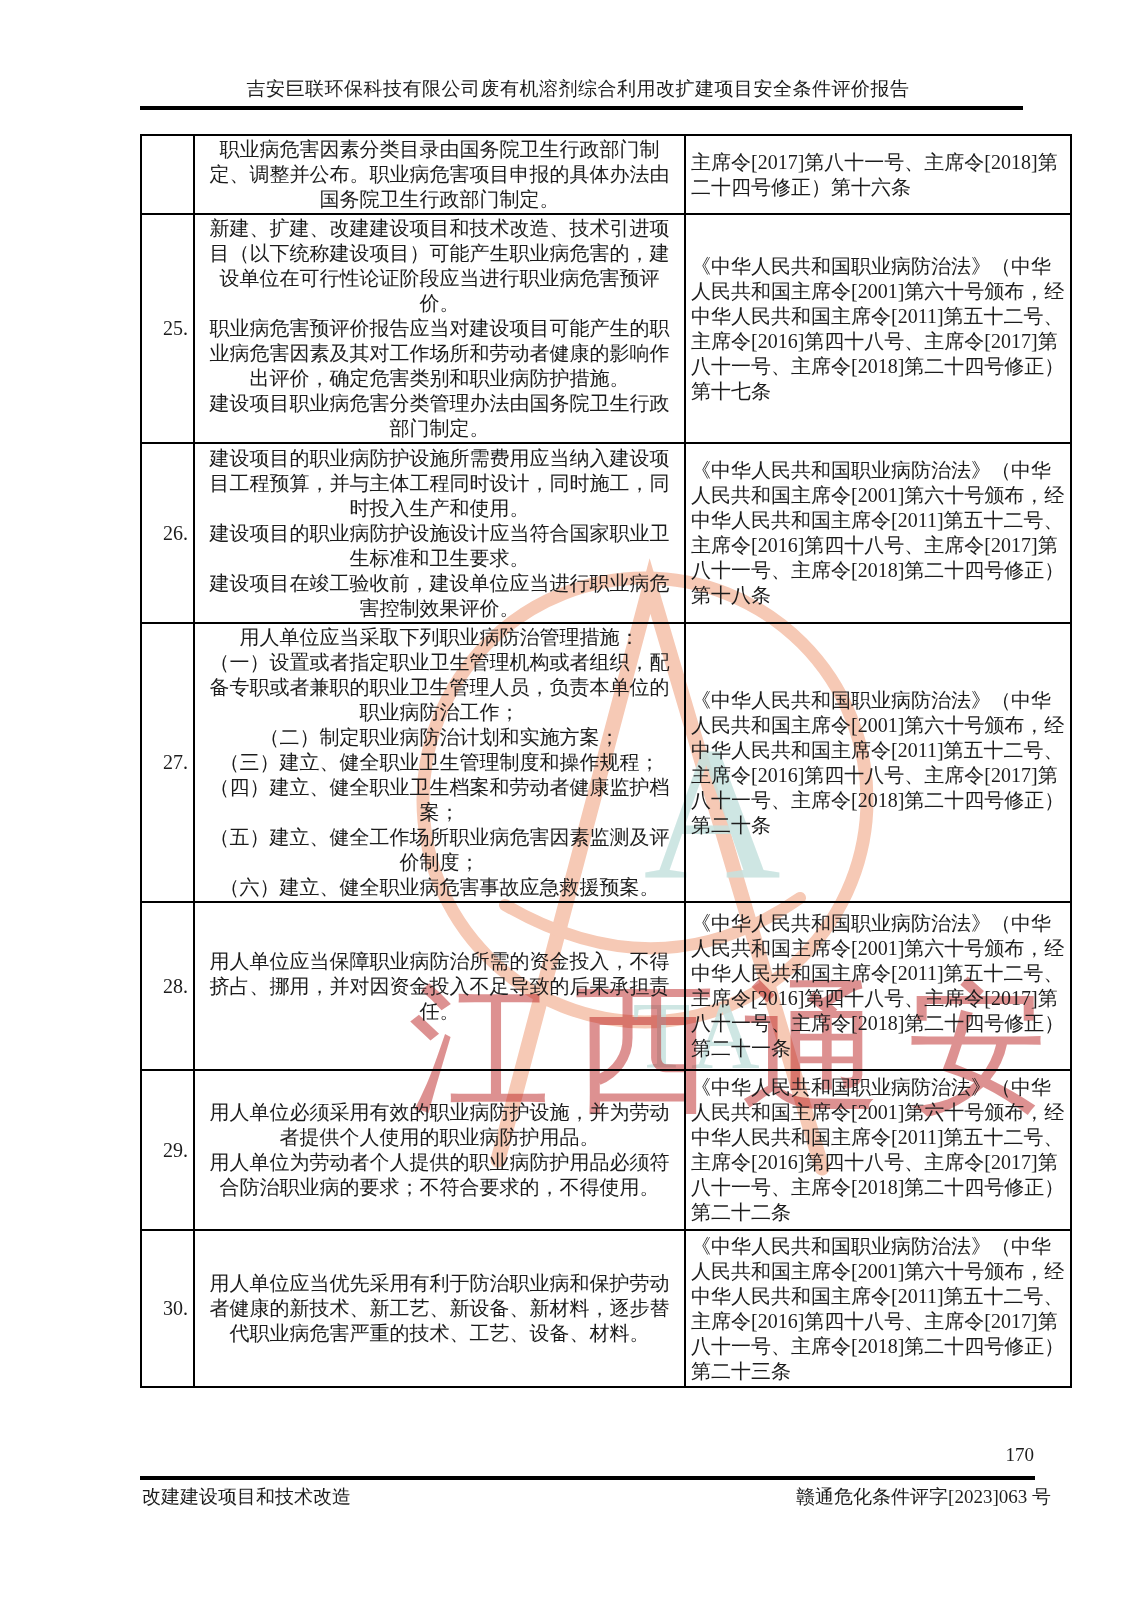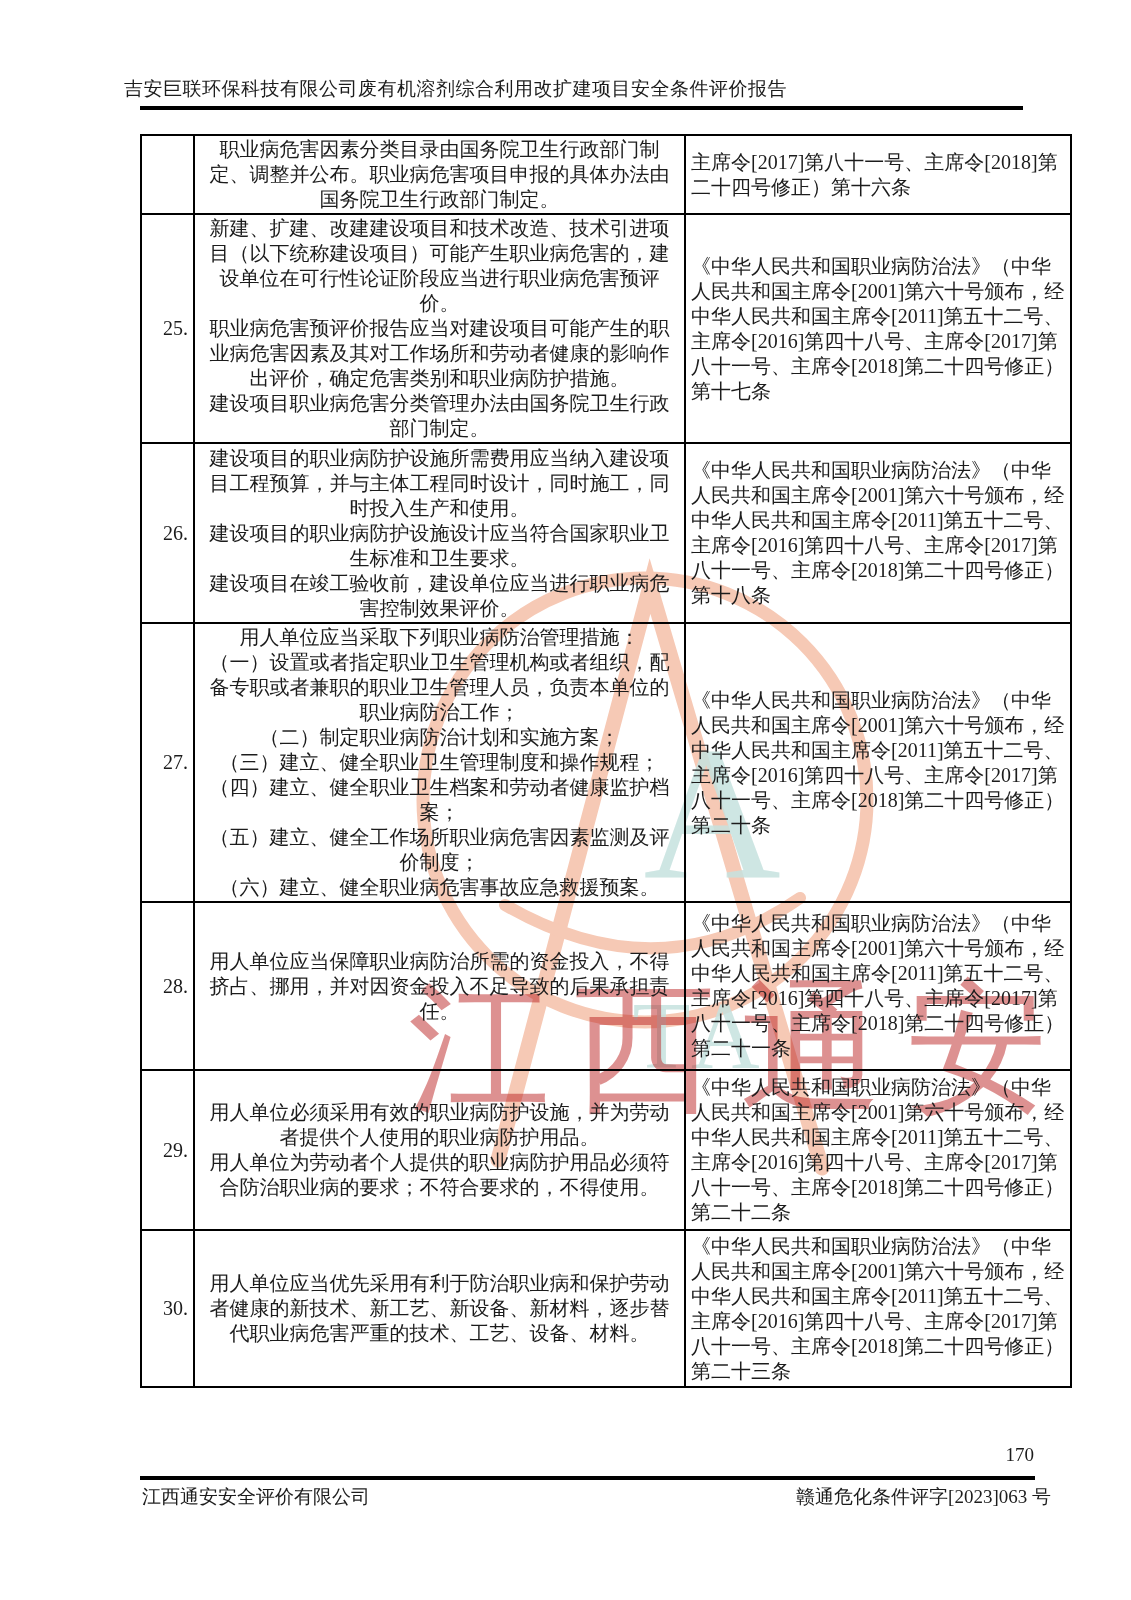--- a/index.html
+++ b/index.html
@@ -15,22 +15,22 @@
   .watermark{position:absolute;inset:0;z-index:0;pointer-events:none;}
   .wm-redtext{
     position:absolute;left:408px;top:978px;
     font-size:142px;letter-spacing:24px;line-height:1;
     color:#b91c1c;opacity:.48;white-space:nowrap;
     font-family:"Liberation Serif","DejaVu Serif",serif;
   }
   
   .content{position:relative;z-index:1;}
   .hdr{
-    position:absolute;left:124px;top:76px;width:884px;
-    font-size:19px;letter-spacing:.5px;
+    position:absolute;left:136px;top:76px;width:884px;
+    text-align:center;font-size:19px;letter-spacing:.5px;
   }
   .hdr-rule{
     position:absolute;left:140px;top:106px;width:883px;height:4px;background:#000;
   }
   table.law{
     position:absolute;left:140px;top:134px;
     width:894px;border-collapse:collapse;table-layout:fixed;
   }
   table.law td{
     border:2px solid #000;
@@ -135,17 +135,17 @@
     <td class="c-text">
               <p>用人单位应当优先采用有利于防治职业病和保护劳动者健康的新技术、新工艺、新设备、新材料，逐步替代职业病危害严重的技术、工艺、设备、材料。</p>
             </td>
     <td class="c-basis">《中华人民共和国职业病防治法》（中华人民共和国主席令[2001]第六十号颁布，经中华人民共和国主席令[2011]第五十二号、主席令[2016]第四十八号、主席令[2017]第八十一号、主席令[2018]第二十四号修正）第二十三条</td>
   </tr>
         </tbody>
     </table>
 
     <div class="pageno">170</div>
     <div class="ft-rule"></div>
-    <div class="ft-left">江西通安安全评价有限公司</div>
+    <div class="ft-left">改建建设项目和技术改造</div>
     <div class="ft-right">赣通危化条件评字[2023]063 号</div>
   </div>
 
 </div>
 
 </body></html>

